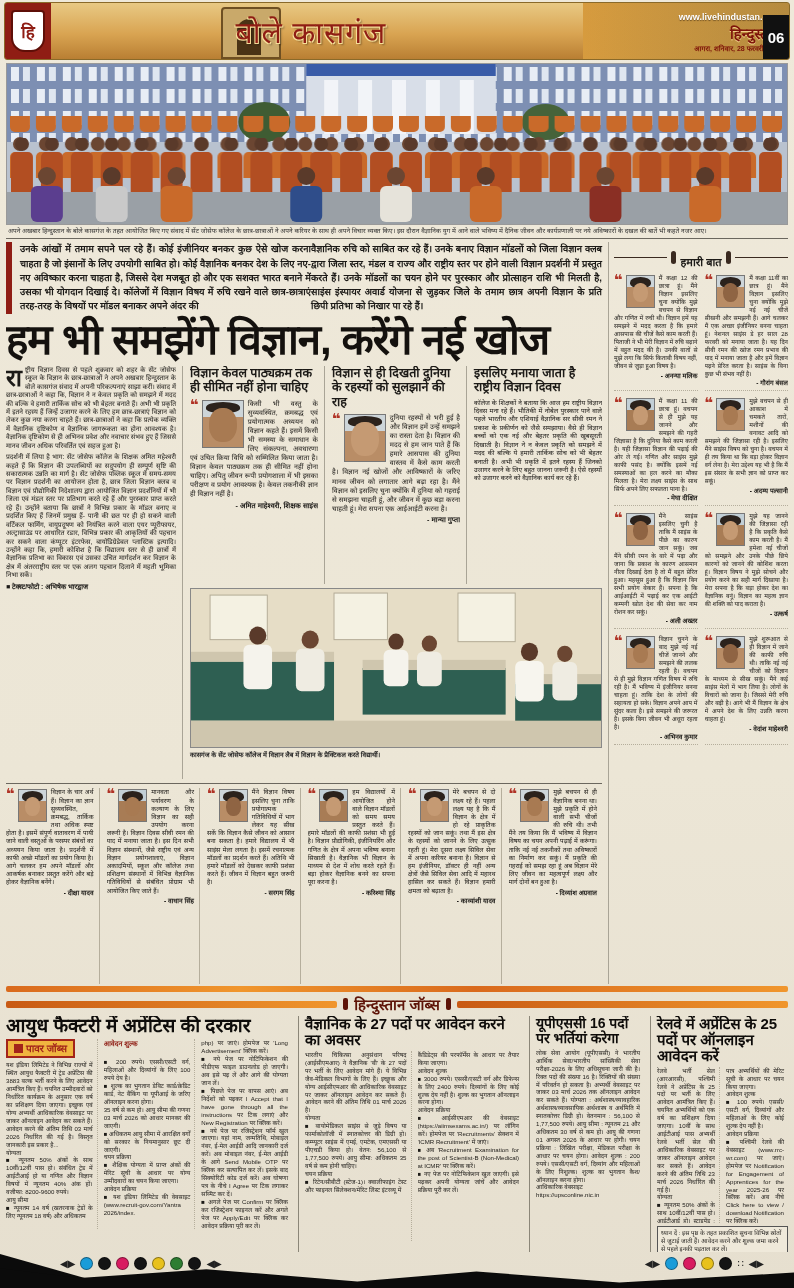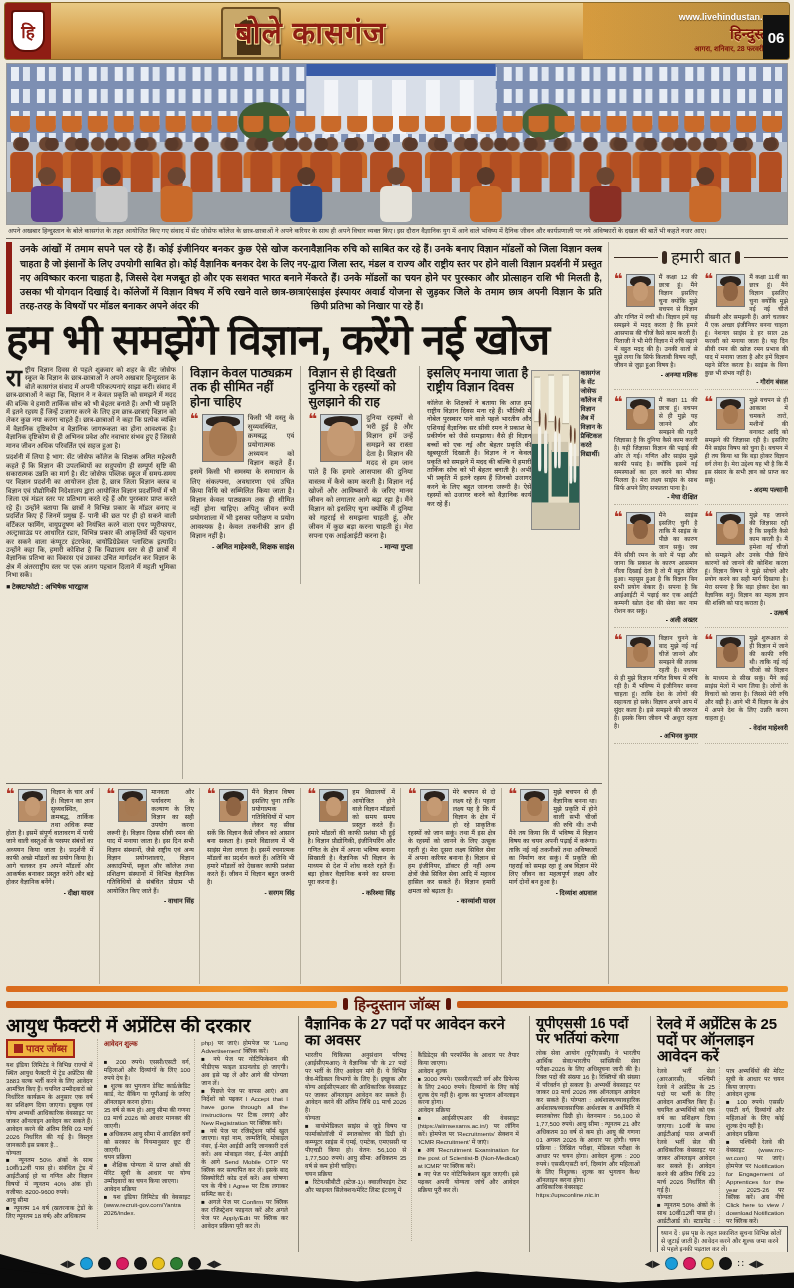--- a/index.html
+++ b/index.html
@@ -2,21 +2,21 @@
 <html><head>
 <meta charset="utf-8">
 <style>
   html,body{margin:0;padding:0;background:#cfc9b9;}
   .page{position:relative;width:794px;height:1288px;margin:0 auto;background:linear-gradient(180deg,#efe9da 0%,#ece6d6 60%,#e6dfcf 100%);overflow:hidden;font-family:"Liberation Sans","DejaVu Sans",sans-serif;color:#1c1a17;}
   
   .masthead{height:56px;margin:2px 4px 0;display:flex;align-items:stretch;background:linear-gradient(90deg,#caa24e,#e2b45a 20%,#e8b23e 45%,#d89a3c 70%,#caa24e);border:1px solid #8a6a2a;border-radius:3px;overflow:hidden;position:relative;}
   .mh-logo{width:46px;display:flex;align-items:center;justify-content:center;background:#8f1d14;}
   .mh-shield{width:30px;height:38px;background:#fff;border-radius:4px 4px 14px 14px;display:flex;align-items:center;justify-content:center;font-weight:800;font-size:17px;color:#8f1d14;border:2px solid #5e0f08;}
   .mh-scene{flex:1;position:relative;background:linear-gradient(180deg,#e8c984 0%,#d9a452 55%,#b97f33 100%);}
-  .mh-title{position:absolute;left:50%;top:50%;transform:translate(-54%,-50%);font-size:30px;font-weight:700;color:#8f1d14;text-shadow:1px 1px 0 #f7df9a,-1px 1px 0 #f7df9a,2px 2px 2px rgba(0,0,0,.35);letter-spacing:1px;white-space:nowrap;}
+  .mh-title{position:absolute;left:50%;top:50%;transform:translate(-54%,-50%);font-size:30px;font-weight:400;color:#8f1d14;text-shadow:1px 1px 0 #f7df9a,-1px 1px 0 #f7df9a,2px 2px 2px rgba(0,0,0,.35);letter-spacing:1px;white-space:nowrap;}
   .mh-gate{position:absolute;left:170px;top:4px;width:56px;height:48px;background:#c9a96a;border:2px solid #6e4f22;border-radius:4px 4px 0 0;}
   .mh-gate:before{content:"";position:absolute;left:14px;top:10px;width:24px;height:36px;background:#4a3315;border-radius:12px 12px 0 0;}
   .mh-right{width:190px;padding:4px 8px 2px;display:flex;flex-direction:column;align-items:flex-end;justify-content:center;gap:1px;background:linear-gradient(90deg,rgba(0,0,0,0) ,rgba(120,70,20,.25));}
   .mh-web{font-size:9px;color:#fff;font-weight:700;text-shadow:0 1px 1px #6e4f22;}
   .mh-paper{font-size:15px;font-weight:800;color:#7e1409;text-shadow:0 1px 0 #f2d08a;}
   .mh-date{font-size:7px;color:#7e1409;font-weight:700;}
   .mh-page{position:absolute;right:0;top:12px;bottom:0;width:26px;background:#111;color:#fff;display:flex;align-items:center;justify-content:center;font-size:15px;font-weight:800;}
   
   .groupphoto{margin:3px 6px 0;height:160px;border:1px solid #999;background:#aeb6c2;}
   .caption{margin:2px 8px 0;font-size:6.5px;color:#333;line-height:1.3;}
@@ -25,21 +25,21 @@
   .mid{display:flex;gap:6px;margin:0 6px;height:742px;overflow:hidden;}
   .main-left{flex:1;min-width:0;display:flex;flex-direction:column;}
   .intro{display:flex;border-left:6px solid #8f1d14;padding-left:8px;margin-bottom:2px;}
   .intro p{margin:0;font-size:9.5px;line-height:1.5;font-weight:600;text-align:justify;flex:1;}
   .headline{font-size:42px;line-height:1.05;font-weight:800;color:#14110e;margin:2px 0 4px;letter-spacing:-1px;}
   .artrow{display:flex;gap:7px;flex:1;min-height:0;}
   .leftcol{width:170px;flex:none;font-size:6.7px;line-height:1.26;text-align:justify;overflow:hidden;border-right:1px solid #a9a496;padding-right:6px;}
   .leftcol p{margin:0 0 3px;}
   .dropcap{float:left;font-size:24px;font-weight:800;line-height:.9;padding:1px 3px 0 0;}
   .credit{font-weight:800;font-size:6.8px;margin-top:3px;}
-  .centerstack{flex:1;min-width:0;display:flex;}
+  .centerstack{flex:1;min-width:0;display:flex;flex-direction:column;}
   .featrow{display:flex;gap:7px;height:218px;overflow:hidden;}
   .featcol{flex:1;min-width:0;border-right:1px solid #a9a496;padding-right:6px;}
   .featcol:last-child{border-right:none;padding-right:0;}
   .feathead{font-size:12.5px;font-weight:800;line-height:1.15;margin:0 0 4px;}
   .labphoto{height:158px;border:1px solid #888;margin-top:4px;background:#ded5be;}
   .labcap{font-size:6.5px;font-weight:700;color:#222;margin-top:2px;}
   
   .qcard{overflow:hidden;}
   .qmark{float:left;font-size:15px;line-height:.8;color:#b03225;font-weight:800;margin:0 3px 0 0;font-family:"DejaVu Sans",sans-serif;}
   .portrait{float:left;width:27px;height:31px;border:1px solid #777;margin:1px 4px 1px 0;position:relative;background:linear-gradient(180deg,#cdd5d9 0 34%,#b98d66 34% 100%);}
@@ -49,21 +49,21 @@
   .qtext{margin:0;font-size:6.3px;line-height:1.3;text-align:justify;}
   .qauthor{font-size:6.5px;font-weight:800;text-align:right;margin-top:1px;}
   .feat .portrait{width:40px;height:46px;}
   .feat .qtext{font-size:7px;}
   .feat .qauthor{font-size:7.2px;}
   
   .rail{width:174px;flex:none;border-left:1px solid #a9a496;padding-left:5px;overflow:hidden;}
   .railhead{display:flex;align-items:center;gap:4px;margin:4px 0 5px;}
   .railhead .line{flex:1;height:1px;background:#3a2a20;}
   .bkt{width:5px;height:13px;background:#3a2a20;border-radius:3px;}
-  .railtitle{font-size:16px;font-weight:400;white-space:nowrap;}
+  .railtitle{font-size:11px;font-weight:700;white-space:nowrap;margin-top:8px;}
   .railgrid{display:grid;grid-template-columns:1fr 1fr;gap:6px 7px;}
   .railgrid .qcard{border-bottom:1px dotted #b5ae9c;padding-bottom:3px;}
   .railgrid .qtext{font-size:6.1px;}
   
   .bq{display:grid;grid-template-columns:repeat(6,1fr);gap:7px;border-top:1px solid #6b675e;padding-top:4px;margin-top:4px;height:196px;overflow:hidden;}
   .bq .qcard{border-right:1px solid #b5ae9c;padding-right:5px;}
   .bq .qcard:last-child{border-right:none;}
   
   .jobsbar{height:6px;margin:2px 6px 0;background:linear-gradient(90deg,#d96a1d,#f0962d 30%,#d96a1d 60%,#f0962d);border-radius:2px;}
   .jobshdr{display:flex;align-items:center;gap:6px;margin:2px 6px;}

